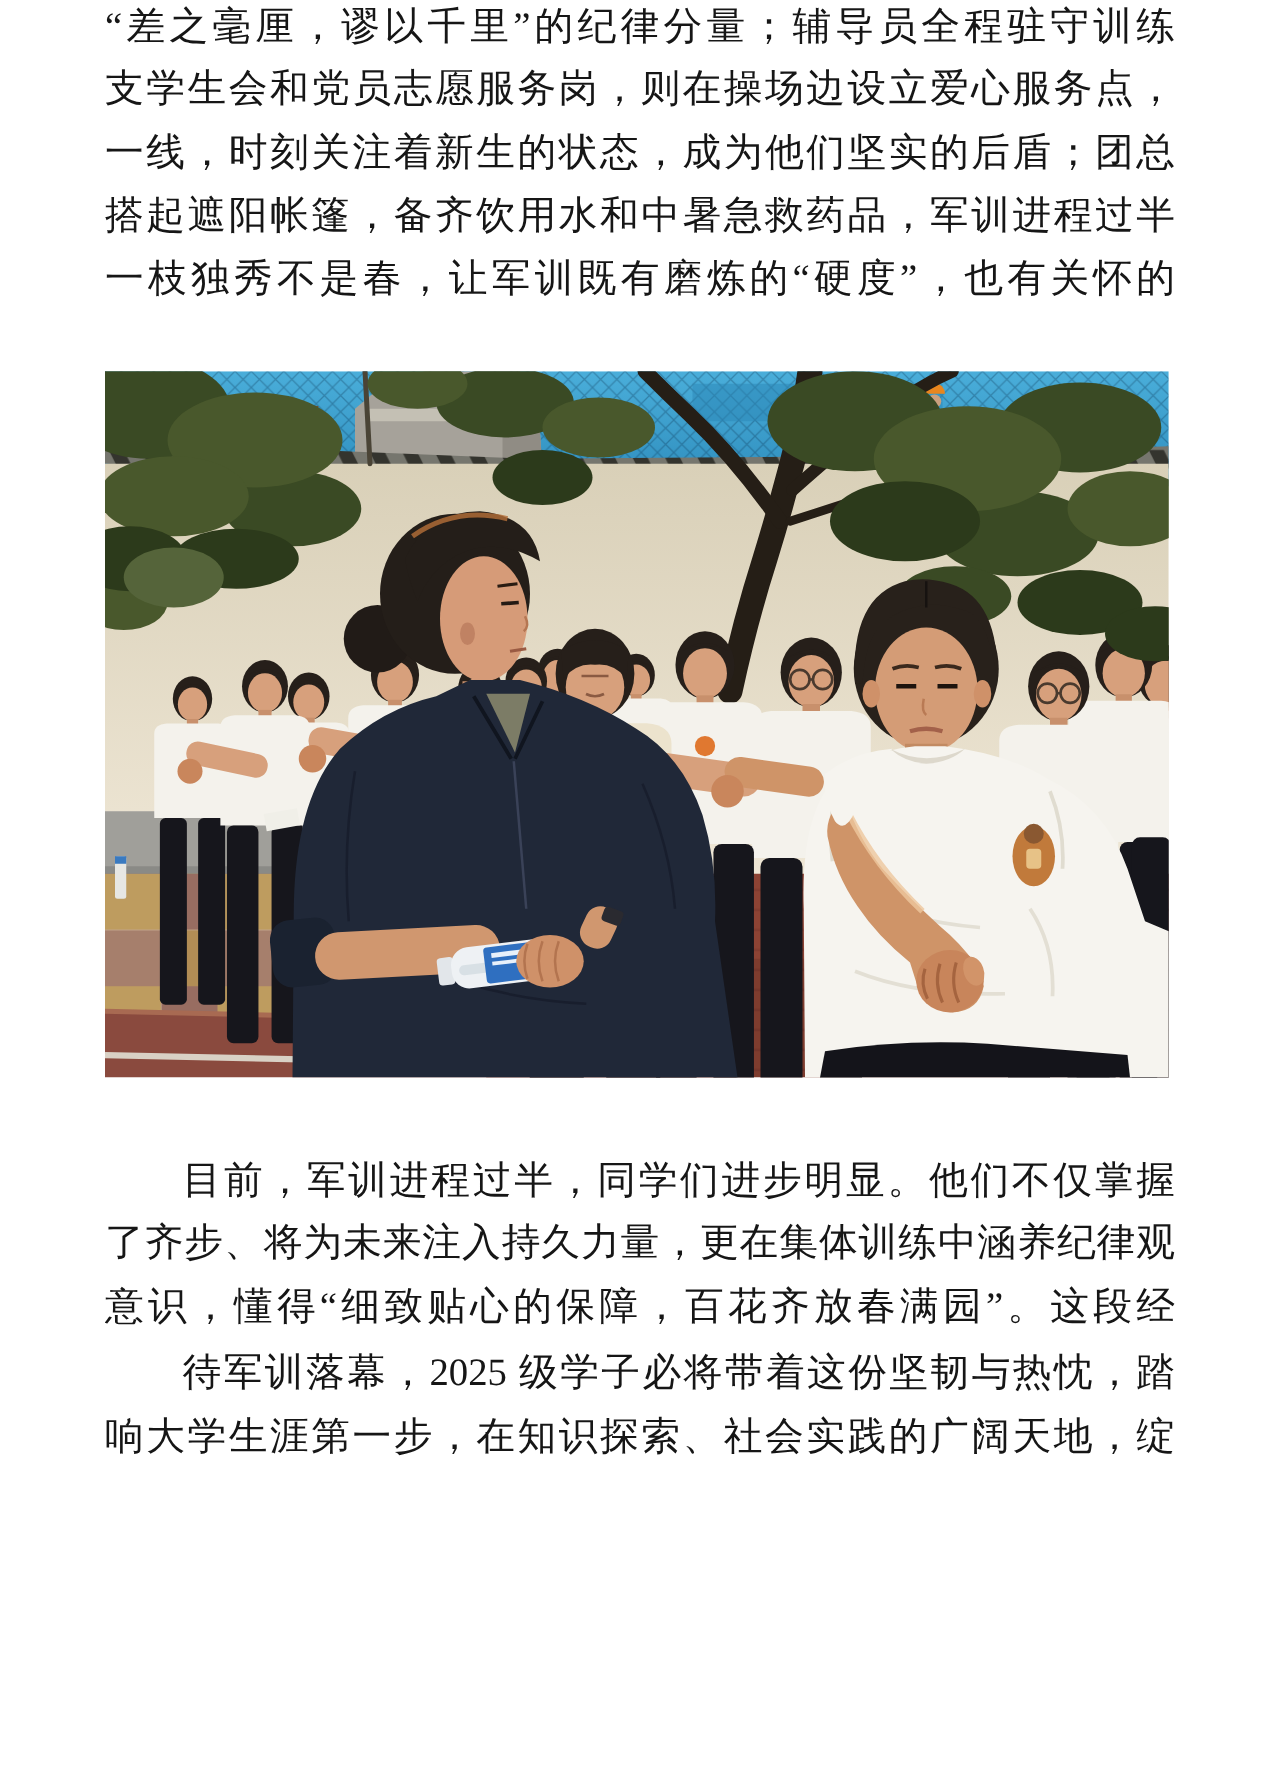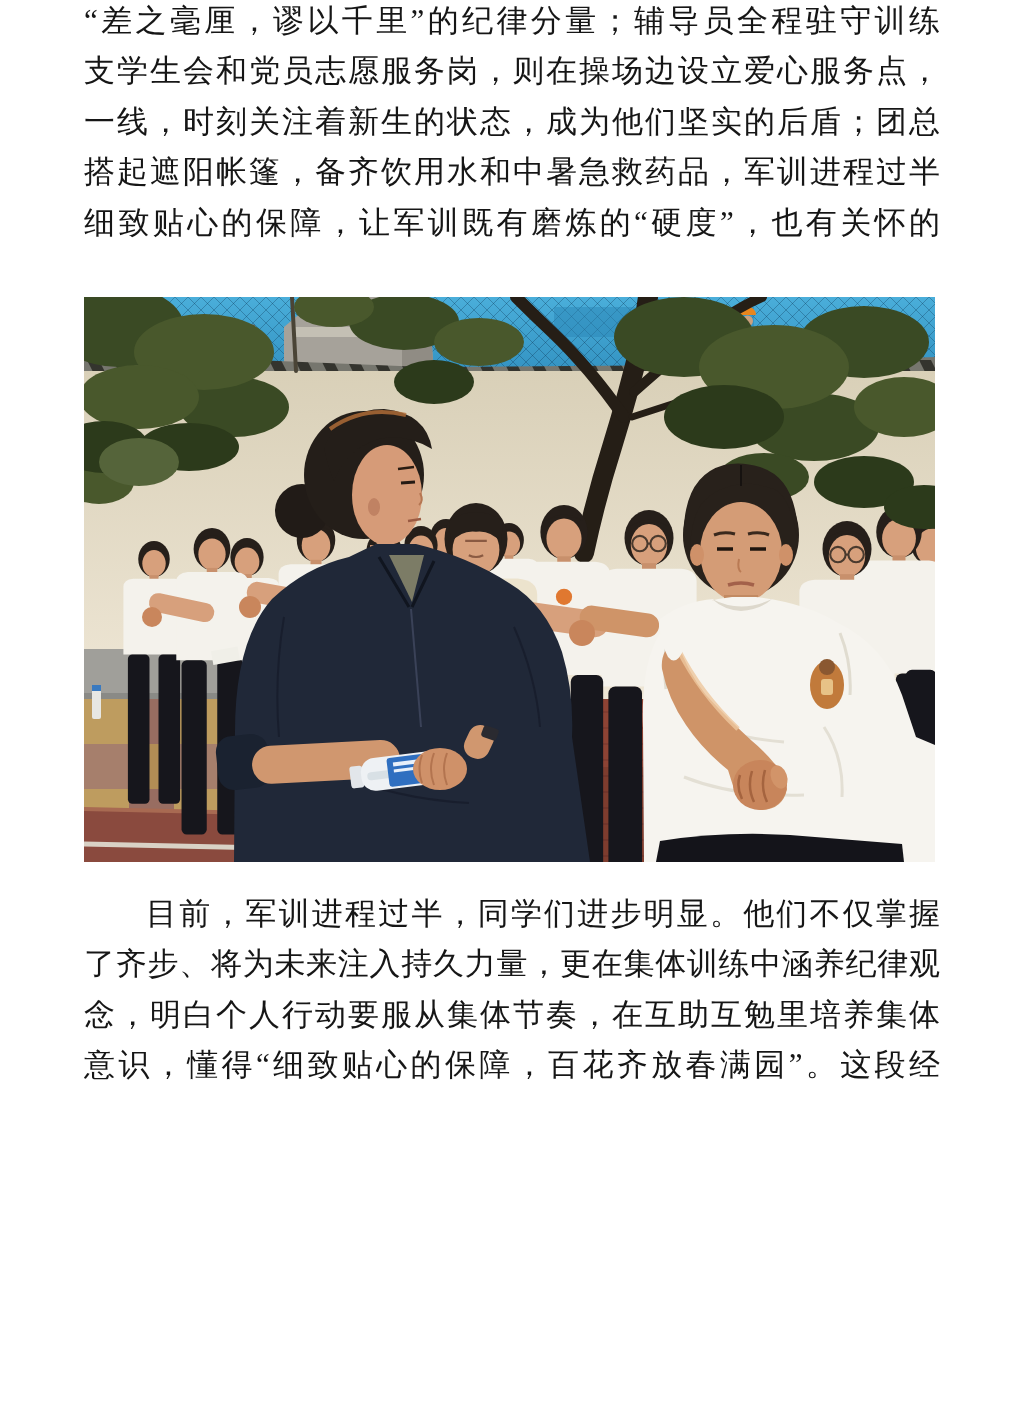--- a/index.html
+++ b/index.html
@@ -11,36 +11,36 @@
   .page{padding:0 84px;color:#161616}
   .para{margin:0}
   .tl{
     height:50.4px;line-height:50.4px;font-size:31px;
     text-align:justify;text-align-last:justify;
     word-break:keep-all;overflow:hidden;
   }
   .tl.last{text-align-last:left}
   .tl.indent{text-indent:62px}
   .p1{margin-top:-4px}
-  .p2{margin-top:27px}
+  .p2{margin-top:57px}
   .p3{margin-top:3px}
   figure.photo{margin:49px 0 0 0;width:851px;height:565px;display:block}
   figure.photo svg{display:block}
 </style>
 </head>
 <body>
 
 <div class="page">
 
   <div class="para p1">
     <div class="tl">“差之毫厘，谬以千里”的纪律分量；辅导员全程驻守训练</div>
     <div class="tl">支学生会和党员志愿服务岗，则在操场边设立爱心服务点，</div>
     <div class="tl">一线，时刻关注着新生的状态，成为他们坚实的后盾；团总</div>
     <div class="tl">搭起遮阳帐篷，备齐饮用水和中暑急救药品，军训进程过半</div>
-    <div class="tl">细致贴心的保障，让军训既有磨炼的“硬度”，也有关怀的</div>
+    <div class="tl">一枝独秀不是春，让军训既有磨炼的“硬度”，也有关怀的</div>
   </div>
 
   <figure class="photo" aria-label="军训操场照片：身着深色外套的教官手持瓶装水走过队列，身后白色T恤的新生正在进行摆臂队列训练，背景为米色围墙、树木、蓝色防护网与施工人员">
     <svg width="851" height="565" viewBox="0 0 851 565" xmlns="http://www.w3.org/2000/svg">
       <defs>
         <linearGradient id="skyg" x1="0" y1="0" x2="0" y2="1">
           <stop offset="0" stop-color="#4aaeda"></stop>
             <stop offset="1" stop-color="#2e8dbd"></stop>
         </linearGradient>
         <linearGradient id="wallg" x1="0" y1="0" x2="0" y2="1">
@@ -299,18 +299,21 @@
         <path d="M656,478 Q652,490 658,502 M668,474 Q663,490 670,505 M681,473 Q676,490 683,505" stroke="#a5643f" stroke-width="2.5" fill="none"></path>
         <ellipse cx="695" cy="480" rx="8" ry="12" fill="#d29469" transform="rotate(-20 695 480)"></ellipse>
         <path d="M572,565 L576,544 Q640,534 706,538 L818,547 L820,565 Z" fill="#14141a"></path>
       </g>
     </svg>
   </figure>
 
   <div class="para p2">
     <div class="tl indent">目前，军训进程过半，同学们进步明显。他们不仅掌握</div>
     <div class="tl">了齐步、将为未来注入持久力量，更在集体训练中涵养纪律观</div>
-    <div class="tl">念，明白个人行动要服从集体节奏，在互助互勉里培养集体</div>
     <div class="tl">意识，懂得“细致贴心的保障，百花齐放春满园”。这段经</div>
   </div>
 
+  <div class="para p3">
+    <div class="tl indent">待军训落幕，2025 级学子必将带着这份坚韧与热忱，踏</div>
+    <div class="tl">响大学生涯第一步，在知识探索、社会实践的广阔天地，绽</div>
+  </div>
 
 </div>
 
 </body></html>

